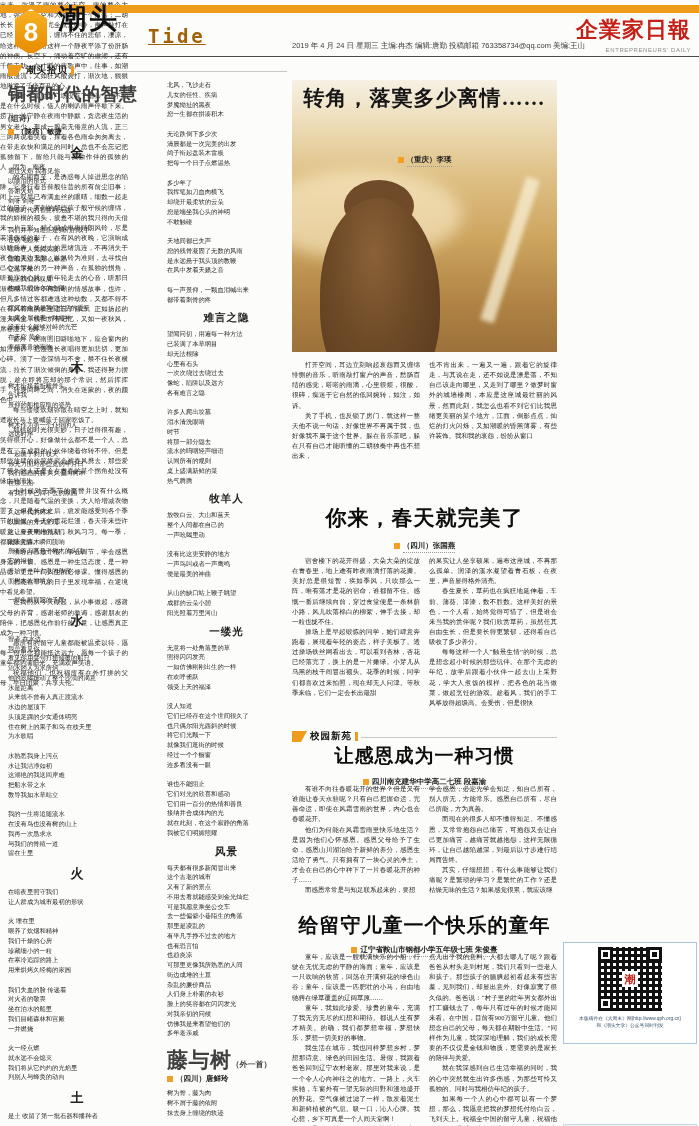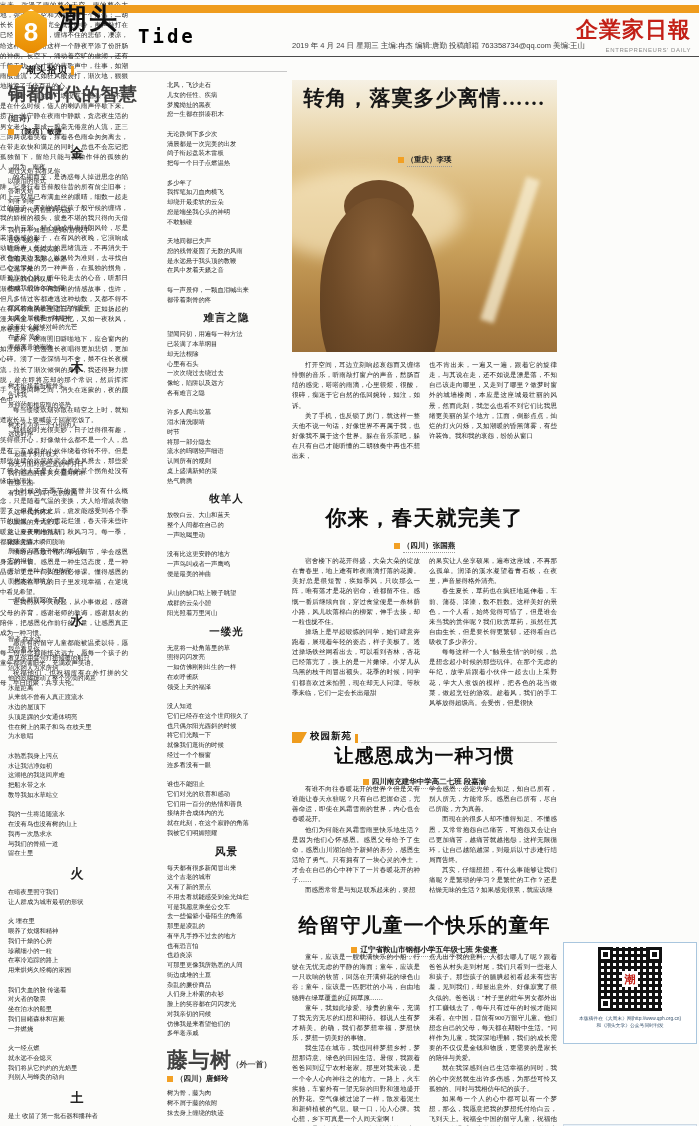--- a/index.html
+++ b/index.html
@@ -5,21 +5,21 @@
   html,body{margin:0;padding:0;background:#e8e8e8;}
   .page{position:relative;width:699px;height:1126px;margin:0 auto;background:#fcfcfa;
         font-family:"Liberation Serif","DejaVu Serif",serif;color:#222;overflow:hidden;}
   
   .topbar{position:absolute;left:0;top:5px;width:699px;height:8px;background:#ef9c1d;}
   .badge{position:absolute;left:13px;top:9px;width:36px;height:46px;background:linear-gradient(#f7b324,#e88a00);
          clip-path:polygon(50% 0,100% 24%,100% 76%,50% 100%,0 76%,0 24%);
          display:flex;align-items:center;justify-content:center;box-shadow:inset 0 0 0 2px #fff;}
   .badge span{color:#fff;font:900 26px "Liberation Sans",sans-serif;}
   .tcn{position:absolute;left:58px;top:0;font:900 28px "Liberation Sans",sans-serif;letter-spacing:3px;color:#111;}
-  .ten{position:absolute;left:138px;top:25px;font:bold 19px "DejaVu Sans Mono",monospace;letter-spacing:3px;color:#000000;}
+  .ten{position:absolute;left:148px;top:25px;font:bold 19px "DejaVu Sans Mono",monospace;letter-spacing:3px;color:#a16207;text-decoration:underline;}
   .dateline{position:absolute;left:292px;top:41px;width:300px;font:7.5px/1.2 "Liberation Sans",sans-serif;color:#3c3c3c;}
   .logo{position:absolute;right:8px;top:15px;text-align:right;}
   .logo .cn{font:900 22px "Liberation Serif",serif;color:#c32017;letter-spacing:1px;text-align:center;}
   .logo .en{font:6px "Liberation Sans",sans-serif;color:#8c8c8c;letter-spacing:.6px;margin-top:2px;}
   .hrule{position:absolute;left:0;top:56px;width:699px;border-top:1.6px solid #4a4a4a;}
   
   .sech{position:absolute;height:13px;display:flex;align-items:center;gap:3px;}
   .flag{width:15px;height:11px;background:#ef9c1d;clip-path:polygon(0 0,100% 0,60% 100%,0 100%);}
   .sech .lab{font:bold 9.5px "Liberation Sans",sans-serif;color:#111;letter-spacing:1px;white-space:nowrap;}
   .tick{width:3px;height:9px;background:#ef9c1d;}
@@ -100,21 +100,21 @@
     <div class="en">ENTREPRENEURS' DAILY</div>
   </div>
   <div class="hrule"></div>
 
   <div class="sech" style="left:8px;top:64px;width:279px;">
     <div class="flag"></div>
     <span class="lab">潮头拾贝</span>
     <div class="tick"></div>
     <div class="ln"></div>
   </div>
-  <div class="sech" style="left:292px;top:730px;width:265px;align-items:flex-end;">
+  <div class="sech" style="left:292px;top:730px;width:265px;">
     <div class="flag"></div>
     <span class="lab">校园新苑</span>
     <div class="tick"></div>
     <div class="ln"></div>
   </div>
 
   <div id="col1" class="col">
     <div class="poemtitle"><span>铜都时代的智慧</span><span class="sfx">(组诗)</span></div>
     <div class="byline"><span class="sq"></span><span>（陕西）敏捷</span></div>
     <div class="elem">金</div>

